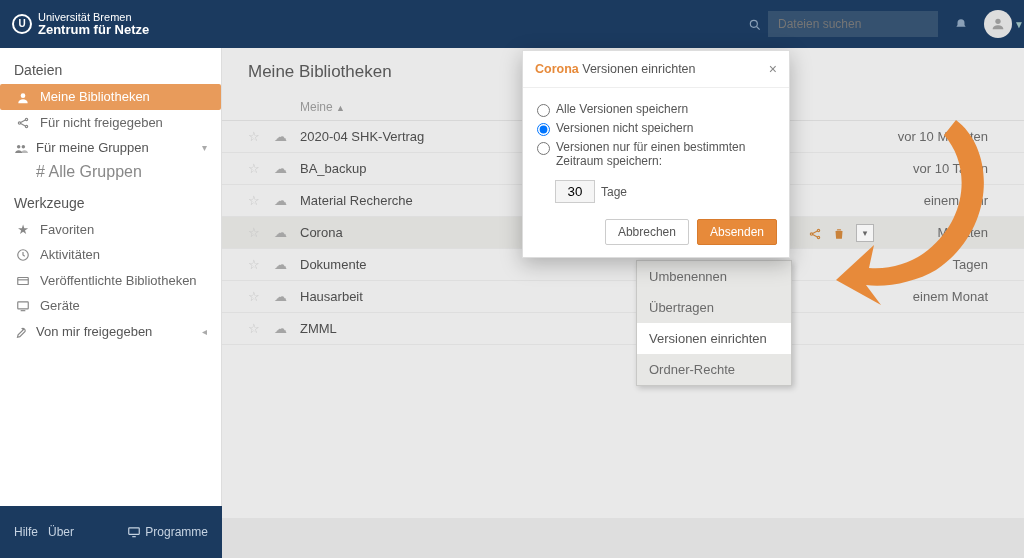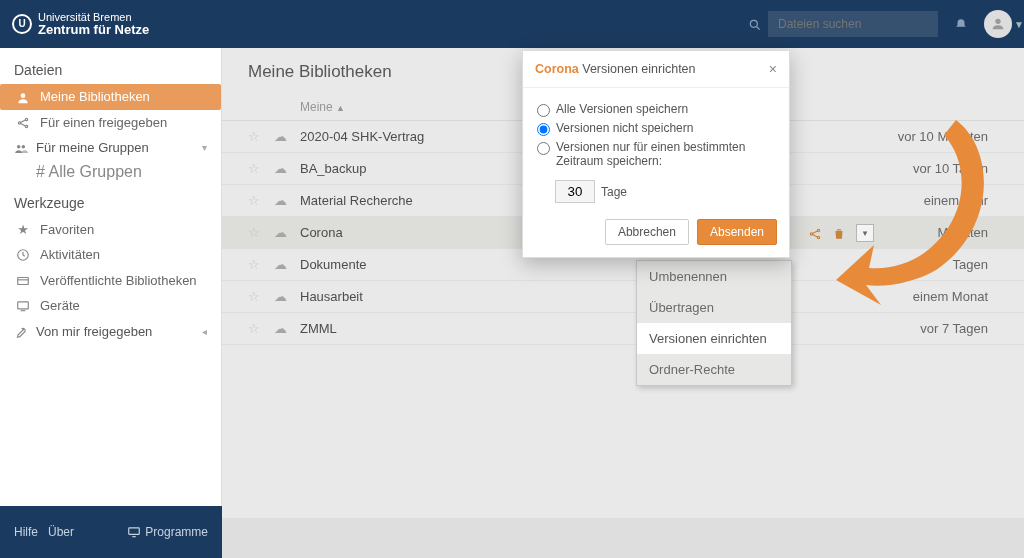--- a/index.html
+++ b/index.html
@@ -227,21 +227,21 @@
     <div class="sb-item">
       <span class="ico">
         <svg class="sicon-svg" viewBox="0 0 24 24" fill="none" stroke="currentColor" stroke-width="2">
             <circle cx="6" cy="12" r="2"></circle>
             <circle cx="18" cy="6" r="2"></circle>
             <circle cx="18" cy="18" r="2"></circle>
             <line x1="8" y1="11" x2="16" y2="7"></line>
             <line x1="8" y1="13" x2="16" y2="17"></line>
           </svg>
       </span>
-      <span>Für einen freigegeben</span>
+      <span>Für nicht freigegeben</span>
     </div>
 
     <div class="sb-group-row">
       <div class="left">
         <span class="ico" style="color:#888">
           <svg class="sicon-svg" viewBox="0 0 24 24" fill="currentColor">
               <circle cx="8" cy="8" r="3"></circle>
               <circle cx="16" cy="8" r="3"></circle>
               <path d="M2 19c0-3 3-5 6-5s6 2 6 5"></path>
               <path d="M12 19c0-3 3-5 6-5s6 2 6 5" opacity=".6"></path>
@@ -370,21 +370,20 @@
           <div class="col-icon lib-ico">☁</div>
           <div class="col-name rname">Hausarbeit</div>
           <div class="col-size"></div>
           <div class="col-mod">einem Monat</div>
         </div>
         <div class="trow">
           <div class="col-star star">☆</div>
           <div class="col-icon lib-ico">☁</div>
           <div class="col-name rname">ZMML</div>
           <div class="col-size"></div>
-          <div class="col-mod">vor 7 Tagen</div>
         </div>
       </div>
     </div>
   </div>
 </div>
 
 <div class="overlay-dim"></div>
 
 <div class="dropdown">
   <div class="ditem">Umbenennen</div>

